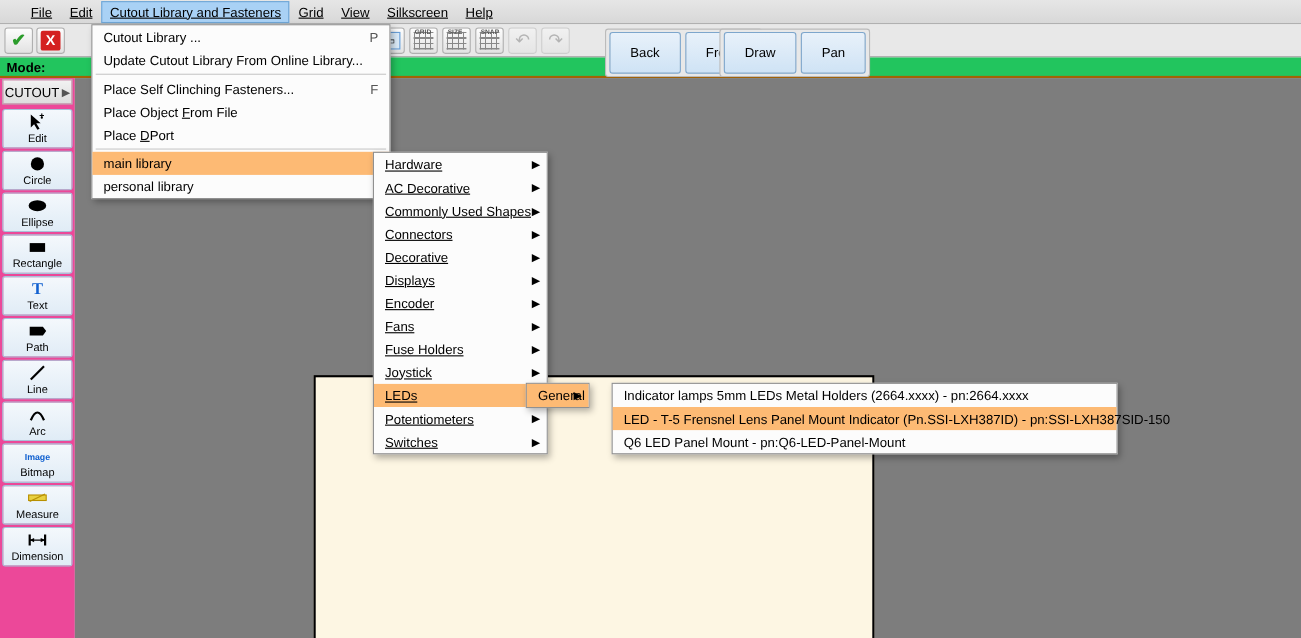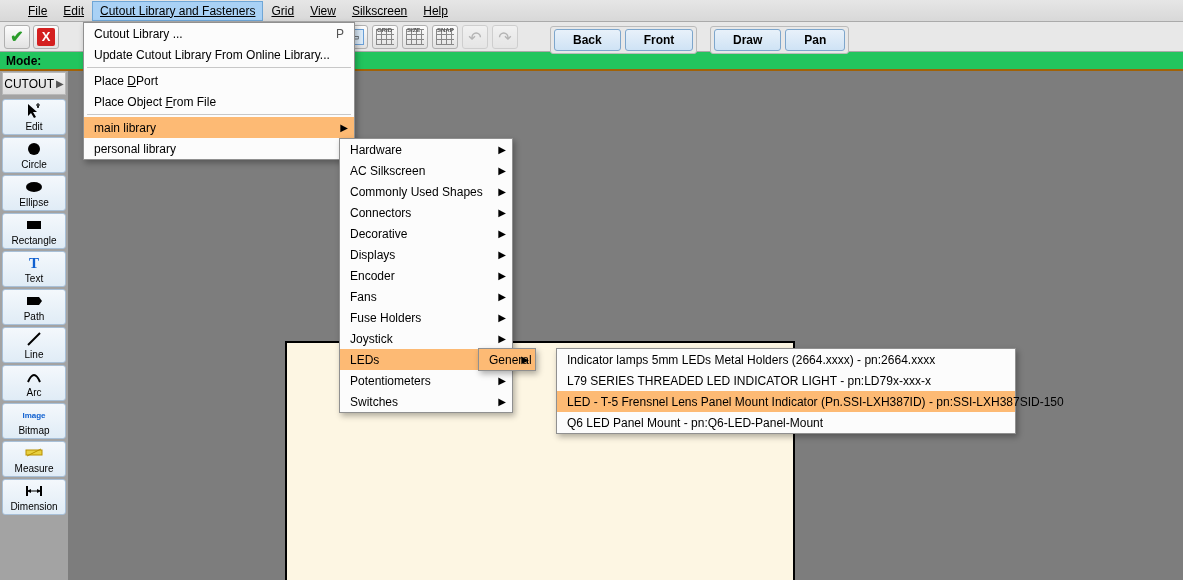--- a/index.html
+++ b/index.html
@@ -8,49 +8,49 @@
   .menubar { height: 22px; background: linear-gradient(#e6e6e6, #d8d8d8); border-bottom: 1px solid #aaa; display: flex; align-items: center; padding: 0 20px; }
   .menubar .item { padding: 3px 8px; cursor: default; }
   .menubar .item.open { background: #a9d1f5; border: 1px solid #6fa6d6; padding: 2px 7px; }
   .menubar .item .ul { text-decoration: underline; }
 
   .toolbar { height: 30px; background: #e8e8e8; border-bottom: 1px solid #aaa; display: flex; align-items: center; padding: 2px 4px; gap: 3px; position: relative; }
   .tb-btn { width: 26px; height: 24px; border: 1px solid #b0b0b0; background: linear-gradient(#fdfdfd,#e2e2e2); border-radius: 3px; display:flex; align-items:center; justify-content:center; }
   .tb-btn.disabled { opacity: 0.45; }
   .check { color:#2b9c2b; font-size:16px; font-weight:bold; }
   .xred { background:#d42020; color:#fff; font-weight:bold; font-size:13px; width:18px; height:18px; display:flex; align-items:center; justify-content:center; border-radius:2px;}
-  .big-btn { height: 22px; padding: 0 18px; border: 1px solid #7da6cc; background: linear-gradient(#e8f1fa,#cfe3f5); border-radius: 3px; display:flex; align-items:center; justify-content:center; color:#000;font-weight:bold; }
+  .big-btn { height: 38px; padding: 0 18px; border: 1px solid #7da6cc; background: linear-gradient(#e8f1fa,#cfe3f5); border-radius: 3px; display:flex; align-items:center; justify-content:center; color:#000; }
   .btn-group { display:flex; gap:4px; margin-left: 6px; border:1px solid #bbb; padding:2px 3px; border-radius:3px; background:#e8e8e8; }
   .grid-ico { position:relative; width:18px; height:16px; background:
      repeating-linear-gradient(#888 0 1px, transparent 1px 5px),
      repeating-linear-gradient(90deg,#888 0 1px, transparent 1px 5px); }
   .grid-ico .lab { position:absolute; top:-2px; left:1px; font-size:6px; color:#555; font-weight:bold;}
   .undo-ico { font-size:16px; color:#777; }
 
   .mode-row { height:19px; background:#22c55e; border-bottom:2px solid #a16207; padding-left:6px; display:flex; align-items:center; font-weight:bold; }
 
   .main { position:absolute; top:71px; left:0; right:0; bottom:0; display:flex; }
-  .sidebar { width:68px; background:#a3a3a3; }
+  .sidebar { width:68px; background:#ec4899; }
   .mode-btn { height:23px; display:flex; align-items:center; justify-content:center; background:linear-gradient(#f2f2f2,#ddd); border:1px solid #b8b8b8; margin:1px 2px 4px 2px; font-size:11px;}
   .mode-btn .arrow { margin-left:2px; font-size:10px; color:#555;}
   .tool { margin:2px; height:36px; border:1px solid #a8c0d8; background:linear-gradient(#f4f8fc,#e0ecf6); border-radius:3px; display:flex; flex-direction:column; align-items:center; justify-content:center; font-size:10px; }
   .tool .ico { height:18px; display:flex; align-items:center; justify-content:center; }
   .tool .lbl { font-size:10px; margin-top:1px; }
 
   .canvas { flex:1; background:#7d7d7d; position:relative; }
   .workpiece { position:absolute; left:217px; top:270px; width:510px; height:260px; background:#fdf6e3; border:2px solid #000; }
 
   .dropdown { position:absolute; background:#fcfcfc; border:1px solid #909090; box-shadow:2px 3px 6px rgba(0,0,0,0.3); }
   .dropdown .row { height:21px; display:flex; align-items:center; padding:0 18px 0 10px; cursor:default; position:relative; white-space:nowrap; }
   .dropdown .row.hl { background:#fdba74; }
   .dropdown .row .accel { position:absolute; right:10px; color:#555; }
   .dropdown .sep { height:1px; background:#c8c8c8; margin:2px 3px; }
   .dropdown .sub-arrow { position:absolute; right:6px; font-size:10px; }
   .dd1 { left:67px; top:22px; width:272px;margin-left:16px; }
-  .dd2 { left:339px; top:138px; width:174px; }
+  .dd2 { left:339px; top:138px; width:159px;text-decoration:underline; }
   .dd2 .row .sub-arrow { right:6px; }
   .dd3 { left:478px; top:348px; width:58px; }
   .dd4 { left:556px; top:348px; width:460px; }
 
   .iconbox { border:1px solid #888; width:18px; height:16px; display:flex;align-items:center;justify-content:center; font-size:9px;}
 </style>
 </head>
 <body>
 
 <div class="menubar">
@@ -95,21 +95,21 @@
       </div>
     <div class="tb-btn disabled">
         <span class="undo-ico">↷</span>
       </div>
   </div>
 
   <div style="position:absolute; left:544px; top:4px;" class="btn-group">
     <div class="big-btn">Back</div>
     <div class="big-btn">Front</div>
   </div>
-  <div style="position:absolute; left:704px; top:4px;" class="btn-group">
+  <div style="position:absolute; left:648px; top:4px;" class="btn-group">
     <div class="big-btn">Draw</div>
     <div class="big-btn">Pan</div>
   </div>
 </div>
 
 <div class="mode-row">Mode:</div>
 
 <div class="main">
   <div class="sidebar">
     <div class="mode-btn">
@@ -218,43 +218,47 @@
 </div>
 
 <div class="dropdown dd1">
   <div class="row">
     <span>Cutout Library ...</span>
       <span class="accel">P</span>
   </div>
   <div class="row">Update Cutout Library From Online Library...</div>
   <div class="sep"></div>
   <div class="row">
+    <span>Place Self Clinching Fasteners...</span>
+      <span class="accel">F</span>
+  </div>
+  <div class="row">
+    <span>Place Object <span style="text-decoration:underline">F</span>rom File</span>
+  </div>
+  <div class="row">
     <span>Place <span style="text-decoration:underline">D</span>Port</span>
-  </div>
-  <div class="row">
-    <span>Place Object <span style="text-decoration:underline">F</span>rom File</span>
   </div>
   <div class="sep"></div>
   <div class="row hl">
     <span>main library</span>
       <span class="sub-arrow">▶</span>
   </div>
   <div class="row">
     <span>personal library</span>
       <span class="sub-arrow">▶</span>
   </div>
 </div>
 
 <div class="dropdown dd2" id="dd2">
     <div class="row">
       <span>Hardware</span>
       <span class="sub-arrow">▶</span>
     </div>
     <div class="row">
-      <span>AC Silkscreen</span>
+      <span>AC Decorative</span>
       <span class="sub-arrow">▶</span>
     </div>
     <div class="row">
       <span>Commonly Used Shapes</span>
       <span class="sub-arrow">▶</span>
     </div>
     <div class="row">
       <span>Connectors</span>
       <span class="sub-arrow">▶</span>
     </div>
@@ -298,16 +302,15 @@
 
 <div class="dropdown dd3">
   <div class="row hl">
     <span>General</span>
       <span class="sub-arrow">▶</span>
   </div>
 </div>
 
 <div class="dropdown dd4" id="dd4">
     <div class="row">Indicator lamps 5mm LEDs Metal Holders (2664.xxxx) - pn:2664.xxxx</div>
-    <div class="row">L79 SERIES THREADED LED INDICATOR LIGHT - pn:LD79x-xxx-x</div>
     <div class="row hl">LED - T-5 Frensnel Lens Panel Mount Indicator (Pn.SSI-LXH387ID) - pn:SSI-LXH387SID-150</div>
     <div class="row">Q6 LED Panel Mount - pn:Q6-LED-Panel-Mount</div>
   </div>
 
 </body></html>

